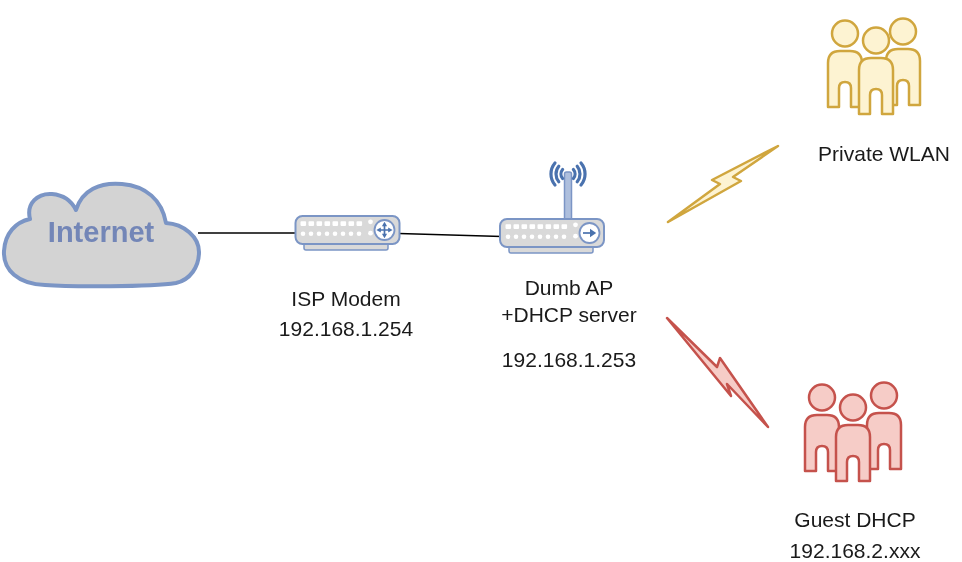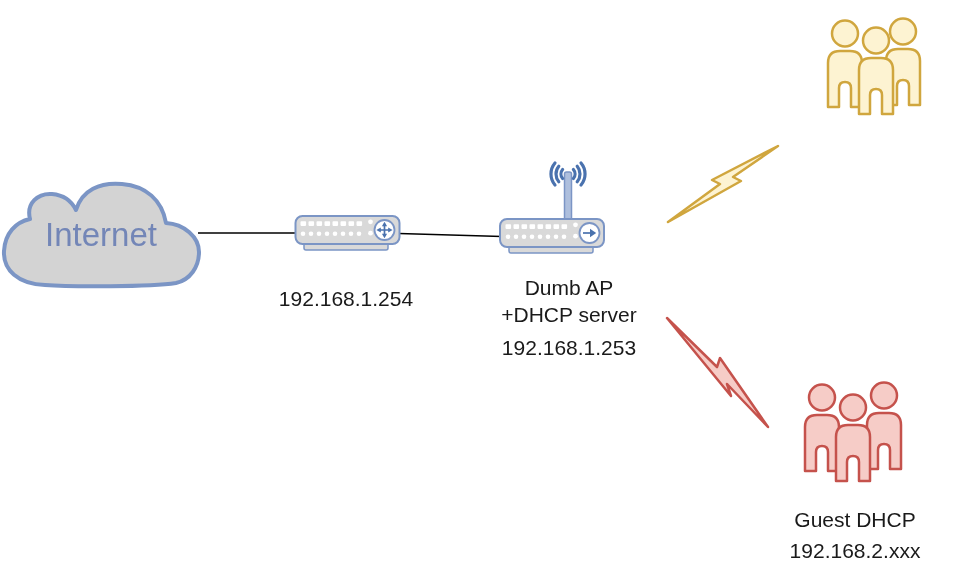--- a/index.html
+++ b/index.html
@@ -19,29 +19,29 @@
   .arrow-fill{fill:var(--wave-blue,#4a72ae);}
   .pole{fill:var(--pole-fill,#aebfdd);stroke:var(--device-stroke,#7b95c5);stroke-width:1.5;}
   .wave{stroke:var(--wave-blue,#4a72ae);stroke-width:3.2;fill:none;stroke-linecap:round;}
   .bolt-gold{fill:var(--gold-fill,#fdf3d2);stroke:var(--gold-stroke,#d0a63e);stroke-width:2.5;stroke-linejoin:round;}
   .bolt-red{fill:var(--red-fill,#f6ccc7);stroke:var(--red-stroke,#c5524c);stroke-width:2.5;stroke-linejoin:round;}
   .person-gold{fill:var(--gold-fill,#fdf3d2);stroke:var(--gold-stroke,#d0a63e);stroke-width:2.5;stroke-linejoin:round;}
   .person-red{fill:var(--red-fill,#f6ccc7);stroke:var(--red-stroke,#c5524c);stroke-width:2.5;stroke-linejoin:round;}
   
   .lbl-internet{
     position:absolute;left:101px;top:216px;transform:translateX(-50%);
-    font-size:33px;color:var(--cloud-text,#7386b7);white-space:nowrap;
+    font-size:29px;color:var(--cloud-text,#7386b7);white-space:nowrap;font-weight:bold;
   }
   .lbl-group{
     position:absolute;transform:translateX(-50%);text-align:center;
     font-size:21px;color:var(--label-text,#1a1a1a);white-space:nowrap;
   }
   .lbl-modem{left:346px;top:284px;line-height:30px;}
   .lbl-ap{left:569px;top:274px;line-height:27px;}
-  .lbl-ap .ip-line{margin-top:6px;}
+  .lbl-ap .ip-line{margin-top:18px;}
   .lbl-private{left:884px;top:137px;line-height:33px;}
   .lbl-guest{left:855px;top:504px;line-height:31px;}
 </style>
 </head>
 <body>
 
 <div class="canvas">
 
   <svg class="diagram-svg" width="962" height="562" viewBox="0 0 962 562" xmlns="http://www.w3.org/2000/svg">
     <defs>
@@ -142,30 +142,32 @@
     <g>
       <use href="#person" class="person-red" transform="translate(804,384)"></use>
       <use href="#person" class="person-red" transform="translate(866,382)"></use>
       <use href="#person" class="person-red" transform="translate(835,394)"></use>
     </g>
   </svg>
 
   <div class="lbl-internet">Internet</div>
 
   <div class="lbl-group lbl-modem">
+    <div>ISP Modem</div>
     <div>192.168.1.254</div>
   </div>
 
   <div class="lbl-group lbl-ap">
     <div>Dumb AP</div>
     <div>+DHCP server</div>
     <div class="ip-line">192.168.1.253</div>
   </div>
 
   <div class="lbl-group lbl-private">
+    <div>Private WLAN</div>
   </div>
 
   <div class="lbl-group lbl-guest">
     <div>Guest DHCP</div>
     <div>192.168.2.xxx</div>
   </div>
 
 </div>
 
 </body></html>

